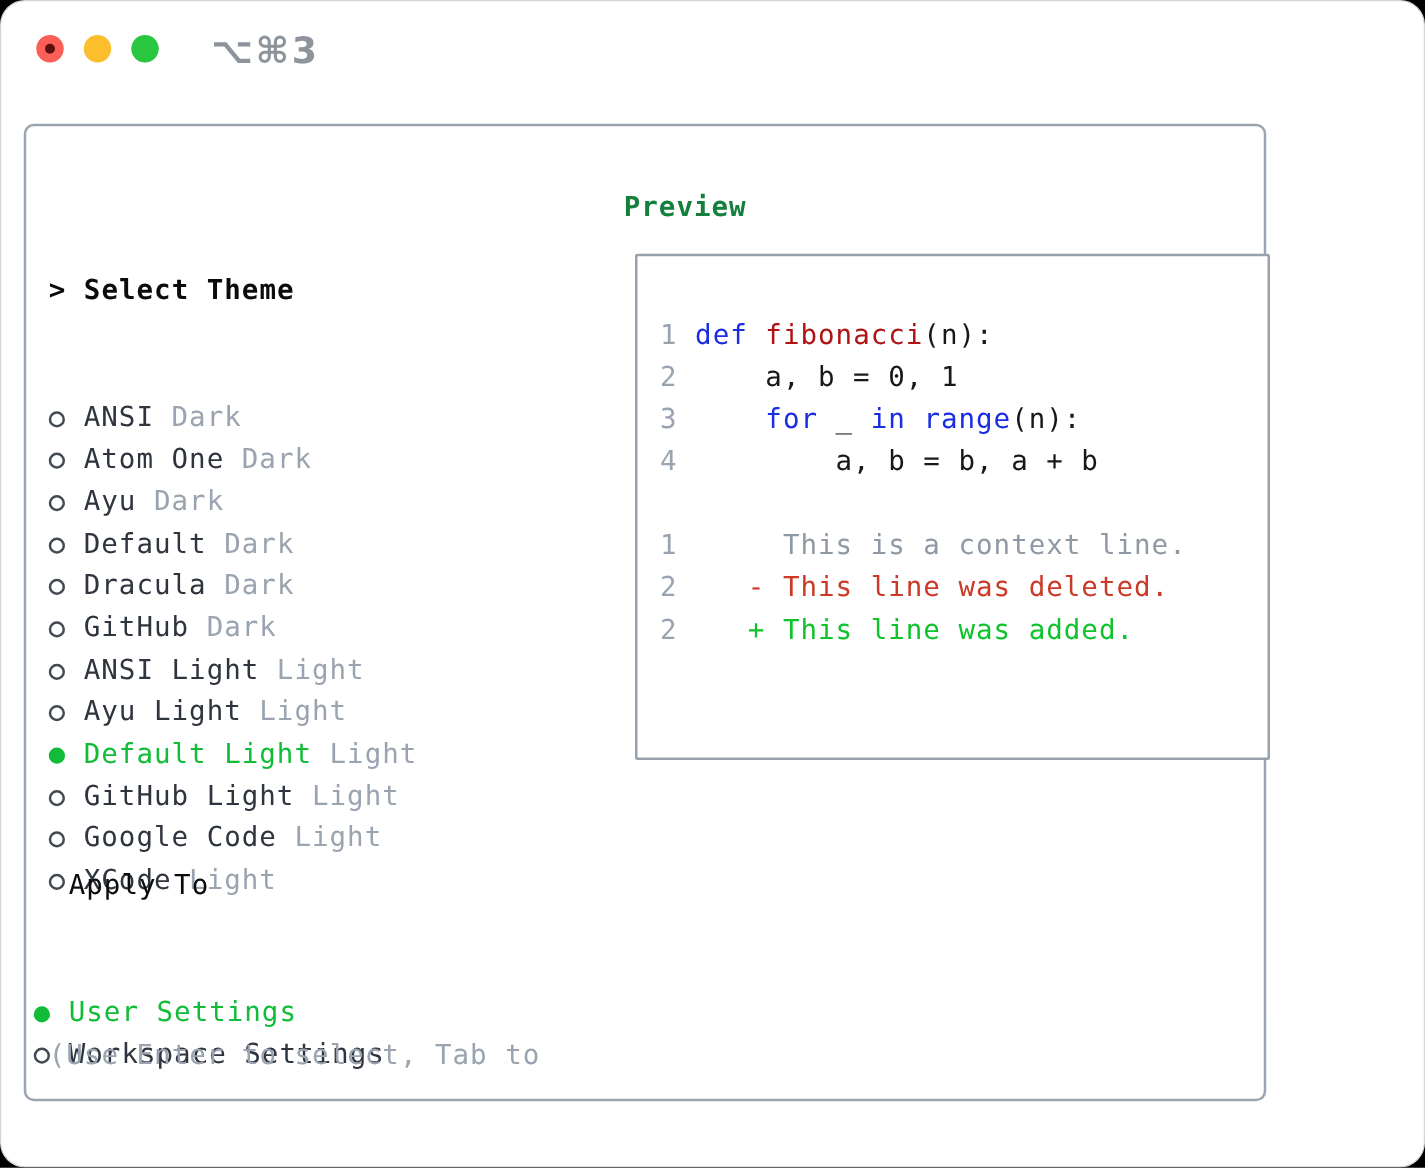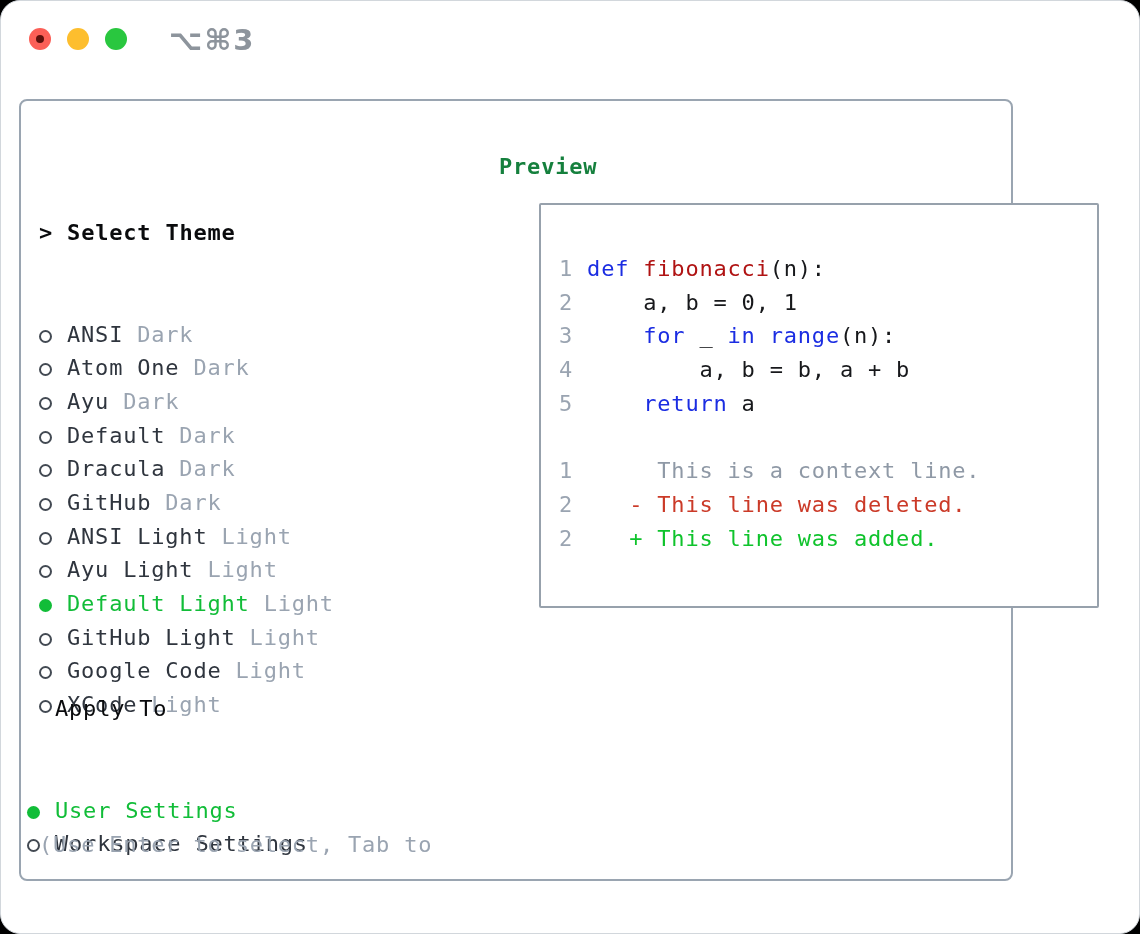--- a/index.html
+++ b/index.html
@@ -33,23 +33,23 @@
   .marker.dot-green{background:#11bd38;}
   .iname{color:#2f353e;}
   .item.sel .iname{color:#11bd38;}
   .itag{color:#9aa4b1;}
   .applyhdr{color:#0a0b0d;padding-left:28px;}
   .optname{color:#2f353e;}
   .opt.sel .optname{color:#11bd38;}
   .help{color:#9aa4b1;}
   
   .preview-label{position:absolute;left:498px;top:149px;line-height:33.7px;font-weight:bold;color:#15803d;}
-  .codebox{position:absolute;left:507px;top:202px;width:560px;height:405px;
+  .codebox{position:absolute;left:507px;top:202px;width:508px;height:405px;
     border:2px solid #97a1ac;border-radius:2px;box-sizing:border-box;
-    padding:47px 0 0 18px;background:#fff;overflow:hidden;margin-left:31px;}
+    padding:47px 0 0 18px;background:#fff;overflow:hidden;}
   .line{white-space:pre;height:33.7px;line-height:33.7px;color:#17181b;}
   .ln{color:#9aa4b1;}
   .c-kw{color:#1b2de2;}
   .c-fn{color:#b01313;}
   .c-plain{color:#17181b;}
   .c-context{color:#8f99a6;}
   .c-deleted{color:#cb3a28;}
   .c-added{color:#0fc32c;}
 </style>
 </head>
@@ -84,21 +84,20 @@
   </div>
 
   <div class="preview-label">Preview</div>
 
   <div class="codebox">
     <div id="code-lines">
         <div class="line"><span class="ln">1</span> <span class="c-kw">def</span><span class="c-plain"> </span><span class="c-fn">fibonacci</span><span class="c-plain">(n):</span></div>
         <div class="line"><span class="ln">2</span> <span class="c-plain">    a, b = 0, 1</span></div>
         <div class="line"><span class="ln">3</span> <span class="c-plain">    </span><span class="c-kw">for</span><span class="c-plain"> _ </span><span class="c-kw">in</span><span class="c-plain"> </span><span class="c-kw">range</span><span class="c-plain">(n):</span></div>
         <div class="line"><span class="ln">4</span> <span class="c-plain">        a, b = b, a + b</span></div>
-        <div class="line"><span class="ln">5</span> <span class="c-plain">    </span><span class="c-kw">return</span><span class="c-plain"> a</span></div>
         <div class="line"></div>
         <div class="line"><span class="ln">1</span><span class="c-context">      This is a context line.</span></div>
         <div class="line"><span class="ln">2</span><span class="c-deleted">    - This line was deleted.</span></div>
         <div class="line"><span class="ln">2</span><span class="c-added">    + This line was added.</span></div>
       </div>
   </div>
 
 </div>
 
 </body></html>

